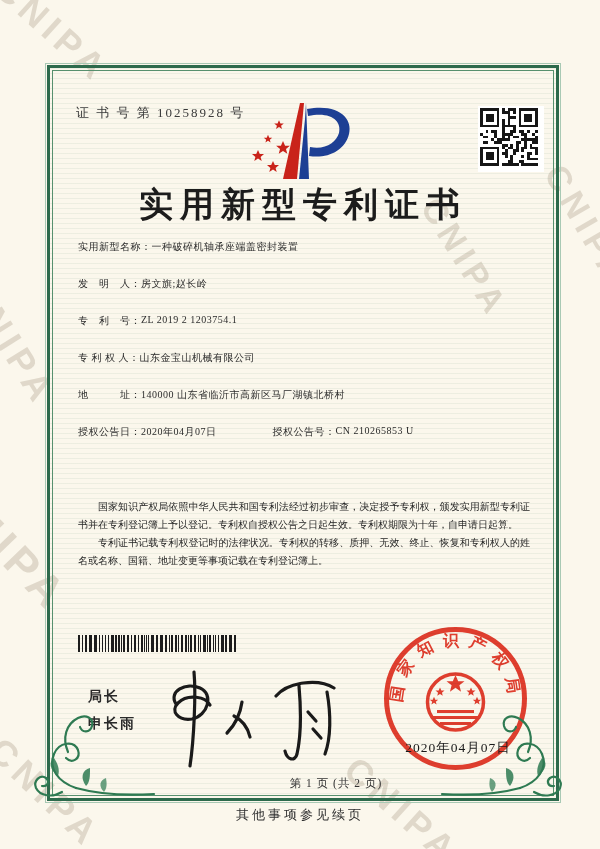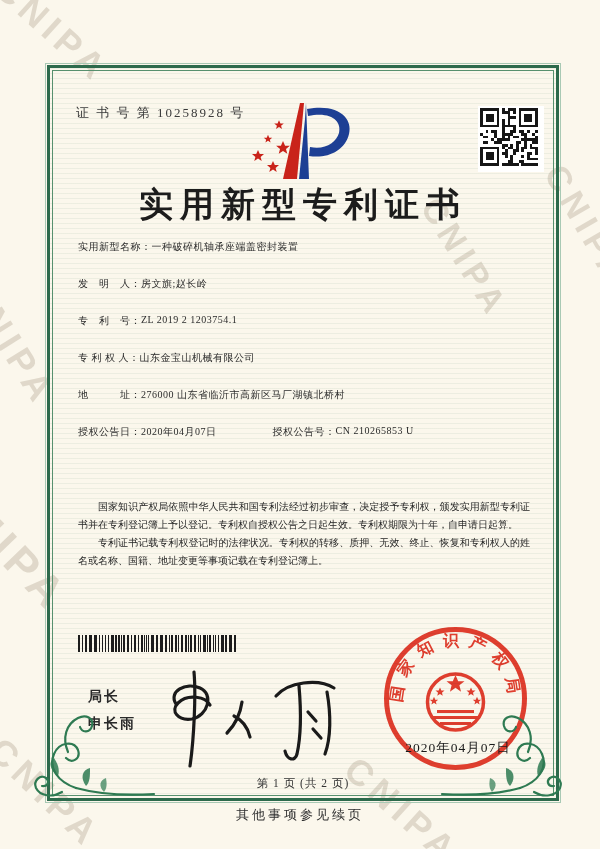--- a/index.html
+++ b/index.html
@@ -71,21 +71,21 @@
   .signature{position:absolute;left:98px;top:596px;width:212px;height:116px;}
 
   .seal{position:absolute;left:333px;top:558px;width:145px;height:145px;mix-blend-mode:multiply;}
   .seal-date{
     position:absolute;left:313px;top:671px;width:190px;
     text-align:center;font-size:13.5px;color:#1a1a1a;letter-spacing:1px;z-index:5;
   }
 
   .page-footer{
     position:absolute;left:0;top:708px;width:100%;
-    text-align:center;font-size:11.5px;color:#333;letter-spacing:1px;
+    text-align:center;font-size:11.5px;color:#333;letter-spacing:1px;padding-left:33px;
   }
 
   .continuation{
     position:absolute;left:0;top:806px;width:100%;
     text-align:center;font-size:13px;color:#2e2e2e;letter-spacing:3px;z-index:2;
   }
 
   .ornament{position:absolute;z-index:3;}
   .orn-bl{left:28px;top:704px;}
   .orn-br{left:440px;top:704px;transform:scaleX(-1);}
@@ -278,21 +278,21 @@
       <div class="row">
         <span class="lbl">专　利　号：</span>
         <span class="val">ZL 2019 2 1203754.1</span>
       </div>
       <div class="row">
         <span class="lbl">专 利 权 人：</span>
         <span class="val">山东金宝山机械有限公司</span>
       </div>
       <div class="row">
         <span class="lbl">地　　　址：</span>
-        <span class="val">276000 山东省临沂市高新区马厂湖镇北桥村</span>
+        <span class="val">140000 山东省临沂市高新区马厂湖镇北桥村</span>
       </div>
       <div class="row">
         <span class="lbl">授权公告日：</span>
         <span class="val">2020年04月07日</span>
         <span class="grant-pair2">
           <span class="lbl">授权公告号：</span>
           <span class="val">CN 210265853 U</span>
         </span>
       </div>
     </div>

